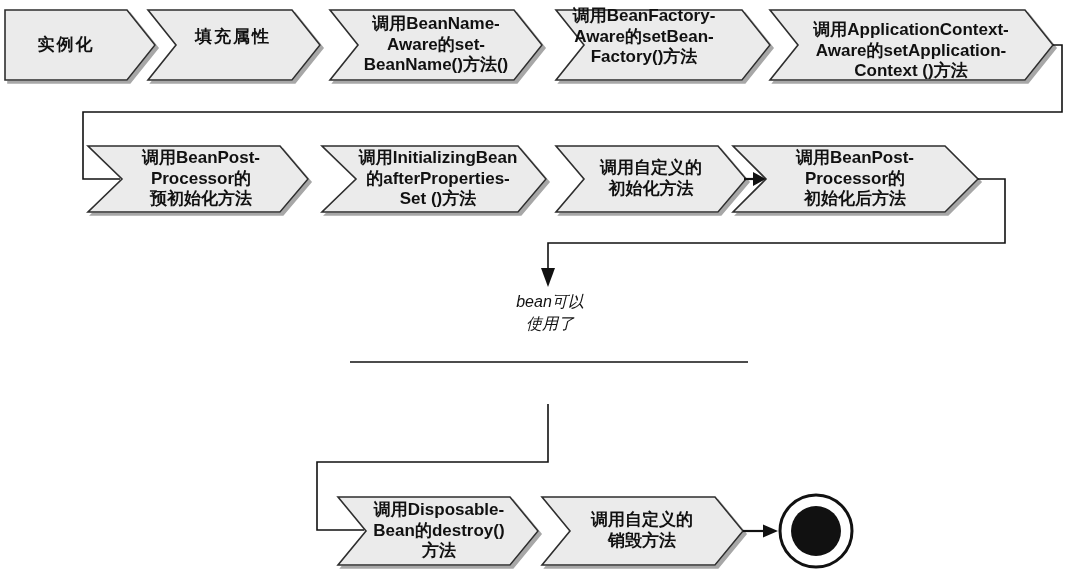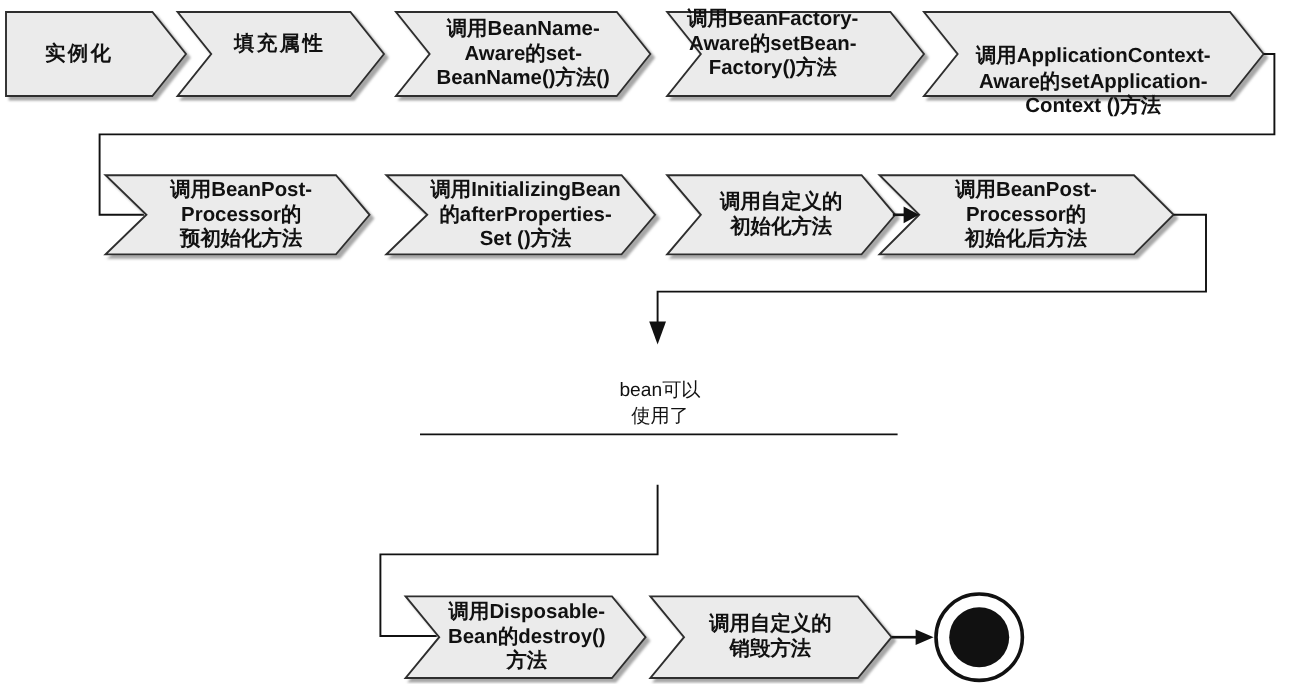--- a/index.html
+++ b/index.html
@@ -70,37 +70,37 @@
   </svg>
 
   <div class="lbl lbl-big" style="left:5px;top:10px;width:122px;height:70px;text-align:center;">实例化</div>
   <div class="lbl lbl-big" style="left:163px;top:10px;width:140px;height:54px;">填充属性</div>
   <div class="lbl" style="left:352px;top:10px;width:168px;height:70px;">调用BeanName-
 Aware的set-
 BeanName()方法()</div>
   <div class="lbl" style="left:561px;top:10px;width:166px;height:54px;">调用BeanFactory-
 Aware的setBean-
 Factory()方法</div>
-  <div class="lbl" style="left:798px;top:27px;width:226px;height:82px;">调用ApplicationContext-
+  <div class="lbl" style="left:798px;top:10px;width:226px;height:82px;">调用ApplicationContext-
 Aware的setApplication-
 Context ()方法</div>
 
   <div class="lbl" style="left:121px;top:146px;width:160px;height:66px;">调用BeanPost-
 Processor的
 预初始化方法</div>
   <div class="lbl" style="left:354px;top:146px;width:168px;height:66px;">调用InitializingBean
 的afterProperties-
 Set ()方法</div>
   <div class="lbl" style="left:571px;top:146px;width:160px;height:66px;">调用自定义的
 初始化方法</div>
   <div class="lbl" style="left:775px;top:146px;width:160px;height:66px;">调用BeanPost-
 Processor的
 初始化后方法</div>
 
-  <div class="note" style="left:470px;top:312px;width:160px;height:50px;">bean可以
+  <div class="note" style="left:470px;top:288px;width:160px;height:50px;font-style:italic;">bean可以
 使用了</div>
 
   <div class="lbl" style="left:358px;top:497px;width:162px;height:68px;">调用Disposable-
 Bean的destroy()
 方法</div>
   <div class="lbl" style="left:562px;top:497px;width:160px;height:68px;">调用自定义的
 销毁方法</div>
 
 </div>
 

